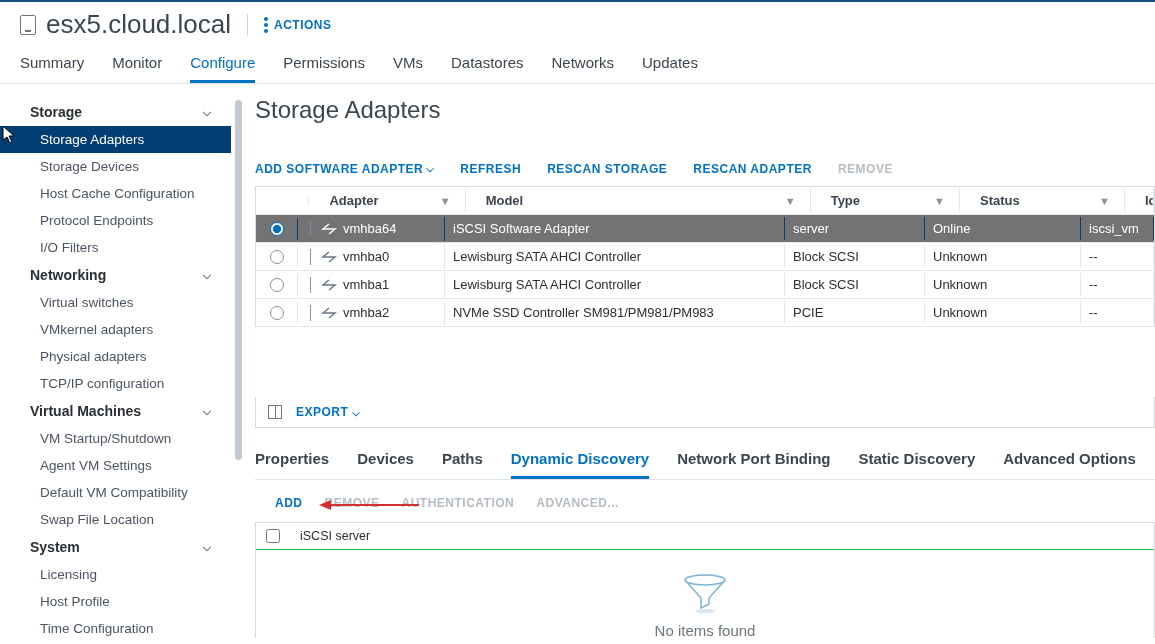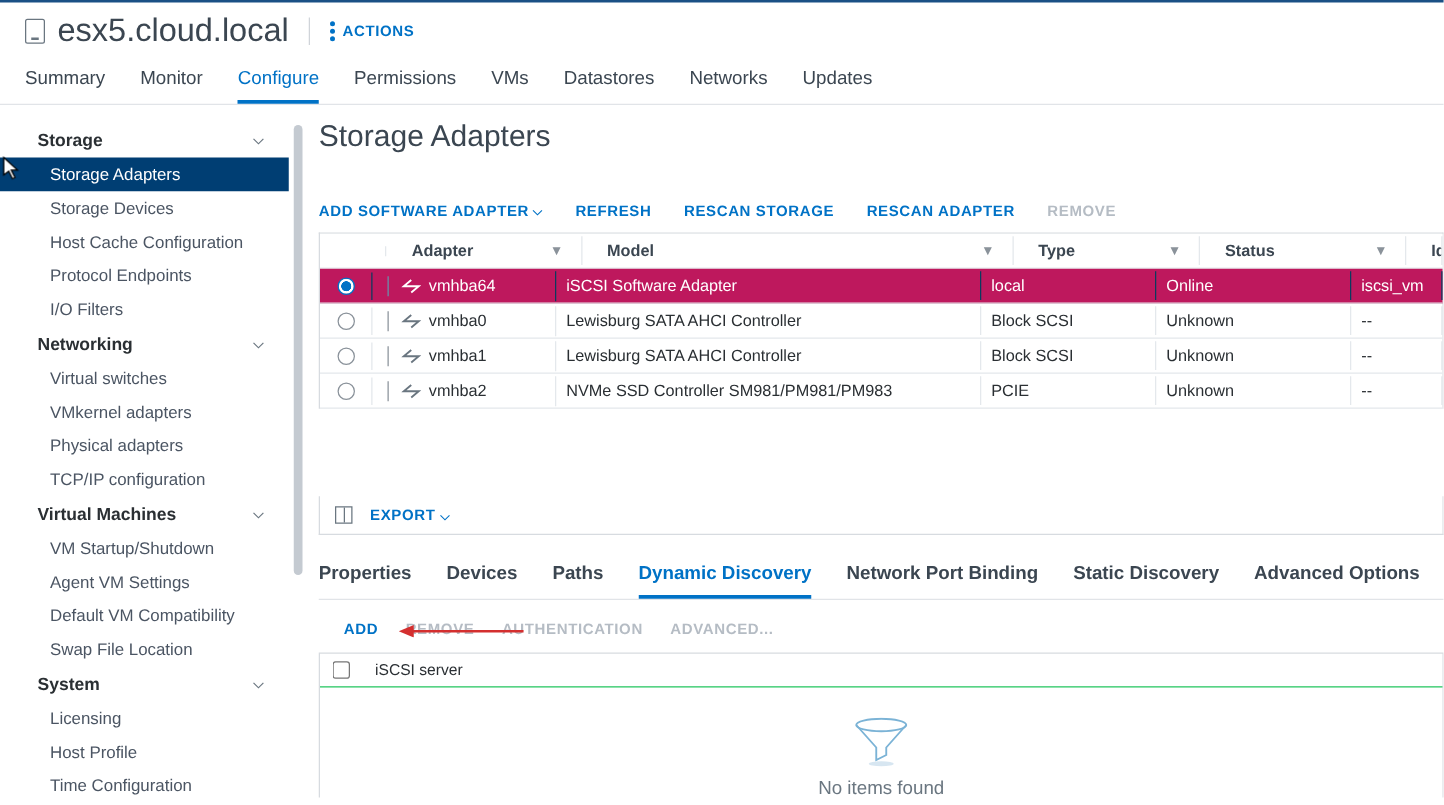--- a/index.html
+++ b/index.html
@@ -45,21 +45,21 @@
 .table .head .filter { color:#8a929a; font-size:11px; margin-right:6px; }
 .cell { padding:4px 8px; border-right:1px solid #e4e8ec; display:flex; align-items:center; gap:6px; overflow:hidden; white-space:nowrap; }
 .c-sel{ width:42px; justify-content:center;}
 .c-adapter{ width:147px; }
 .c-model{ width:340px; }
 .c-type{ width:140px; }
 .c-status{ width:156px; }
 .c-ident{ flex:1; }
 .radio { width:14px; height:14px; border:1.5px solid #8a929a; border-radius:50%; display:inline-block; }
 .radio.checked { border-color:#0072c6; background: radial-gradient(circle, #0072c6 45%, #fff 50%); }
-.row.selected { background:#be185d; color:#fff; }
+.row.selected { background:#737373; color:#fff; }
 .row.selected .cell { border-right-color: #0d3a5e; }
 .adapter-icon { display:inline-flex; align-items:center; }
 .adapter-icon svg { width:16px; height:14px; }
 .vbar { width:1px; height:16px; background:#8a929a; margin:0 4px; }
 .row.selected .vbar { background:#698eab; }
 
 .table-footer { border:1px solid #d7dbe0; border-top:none; padding:8px 12px; display:flex; align-items:center; gap:14px; margin-top:70px; }
 .table-footer .cols-icon { width:14px; height:14px; border:1px solid #6a7680; position:relative; }
 .table-footer .cols-icon::after { content:""; position:absolute; left:50%; top:0; bottom:0; width:1px; background:#6a7680; }
 .table-footer .export { color:#0072c6; font-size:12px; font-weight:600; letter-spacing:0.5px; cursor:pointer; }
@@ -192,21 +192,21 @@
             <div class="cell c-adapter">
               <span class="vbar"></span>
               <span class="adapter-icon">
                 <svg viewBox="0 0 16 14">
                   <path d="M8 2 L2 7 L8 7 M8 7 L14 7 L8 12" fill="none" stroke="#fff" stroke-width="1.5"></path>
                 </svg>
               </span>
               <span>vmhba64</span>
             </div>
             <div class="cell c-model">iSCSI Software Adapter</div>
-            <div class="cell c-type">local</div>
+            <div class="cell c-type">server</div>
             <div class="cell c-status">Online</div>
             <div class="cell c-ident">iscsi_vm</div>
           </div>
           <div class="row">
             <div class="cell c-sel">
               <span class="radio"></span>
             </div>
             <div class="cell c-adapter">
               <span class="vbar"></span>
               <span class="adapter-icon">

